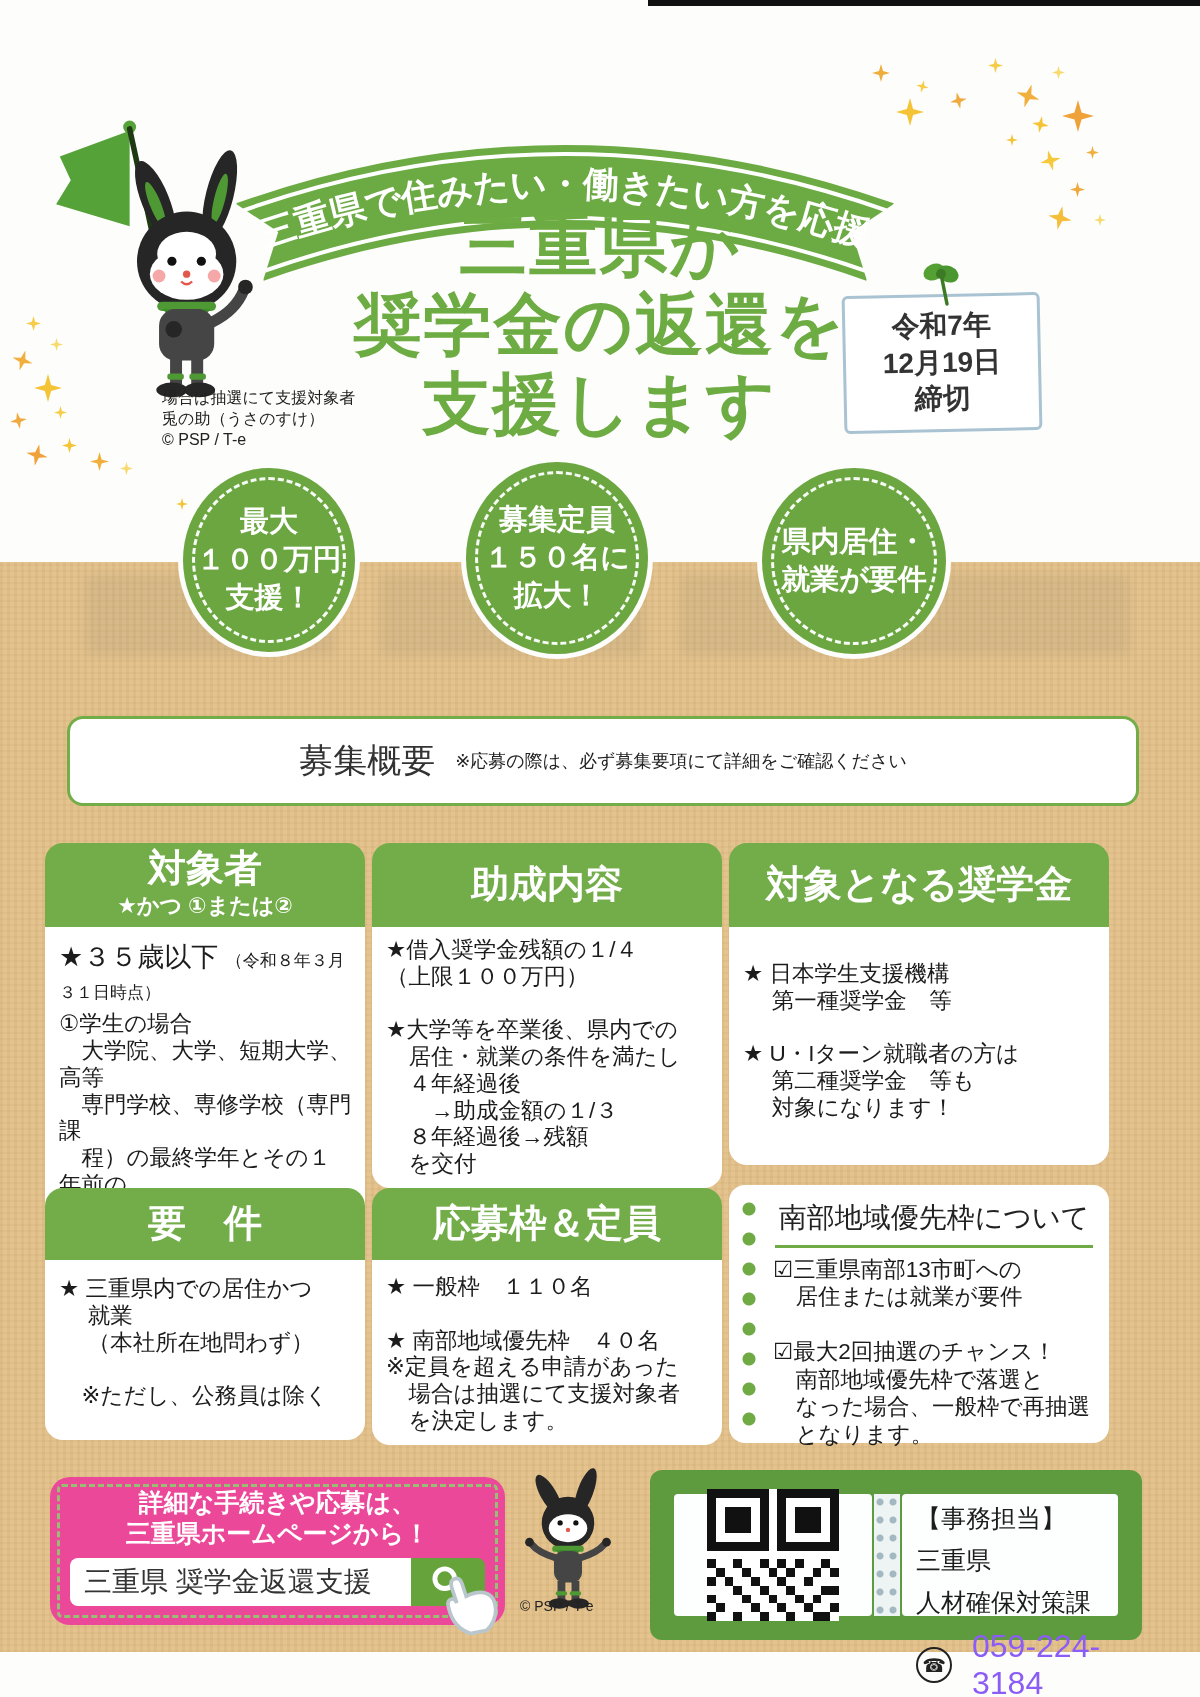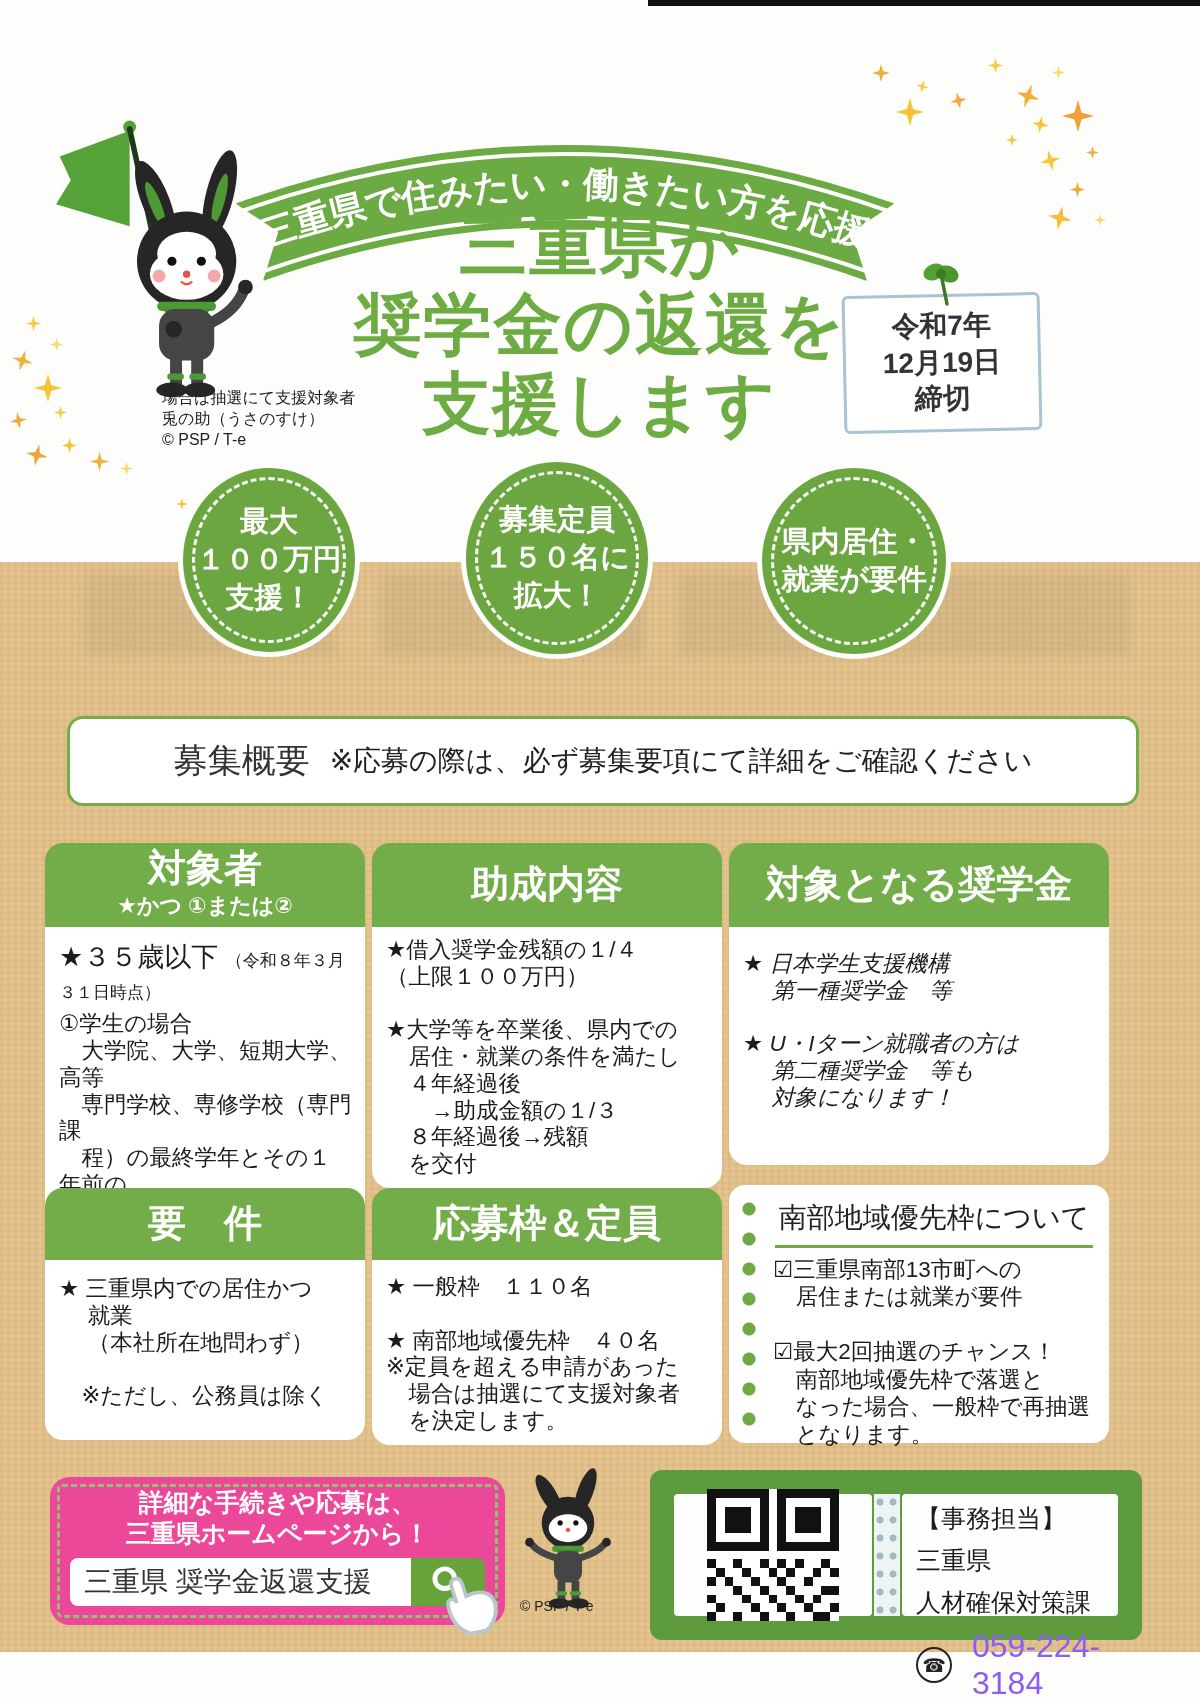--- a/index.html
+++ b/index.html
@@ -72,21 +72,21 @@
   .badge2{left:466px;top:462px;width:182px;height:192px;}
   .badge3{left:762px;top:468px;width:184px;height:186px;}
 
   
   .overview{
     position:absolute;left:67px;top:716px;width:1066px;height:84px;
     background:#fff;border:3px solid #72ad48;border-radius:16px;
     display:flex;align-items:center;justify-content:center;gap:20px;
   }
   .overview .ov-title{font-size:34px;color:#333;}
-  .overview .ov-note{font-size:28px;color:#222;}
+  .overview .ov-note{font-size:18px;color:#222;}
 
   
   .row{position:absolute;left:45px;display:flex;gap:7px;align-items:stretch;}
   .row1{top:843px;height:322px;}
   .row2{top:1188px;height:252px;}
   .card{display:flex;flex-direction:column;}
   .w1{width:320px;} .w2{width:350px;} .w3{width:380px;border-radius:12px;}
   .card-head{
     background:#73ad49;border-radius:18px 18px 0 0;color:#fff;text-align:center;
     display:flex;flex-direction:column;align-items:center;justify-content:center;
@@ -317,21 +317,21 @@
 　居住・就業の条件を満たし
 　４年経過後
 　　→助成金額の１/３
 　８年経過後→残額
 　を交付</div>
     </div>
     <div class="card w3">
       <div class="card-head">
         <div class="ttl">対象となる奨学金</div>
       </div>
-      <div class="card-body pre" style="padding-top:24px;font-style:italic;">★ 日本学生支援機構
+      <div class="card-body pre" style="padding-top:34px;">★ 日本学生支援機構
 　 第一種奨学金　等
 
 ★ U・Iターン就職者の方は
 　 第二種奨学金　等も
 　 対象になります！</div>
     </div>
   </div>
 
   <div class="row row2">
     <div class="card w1">

